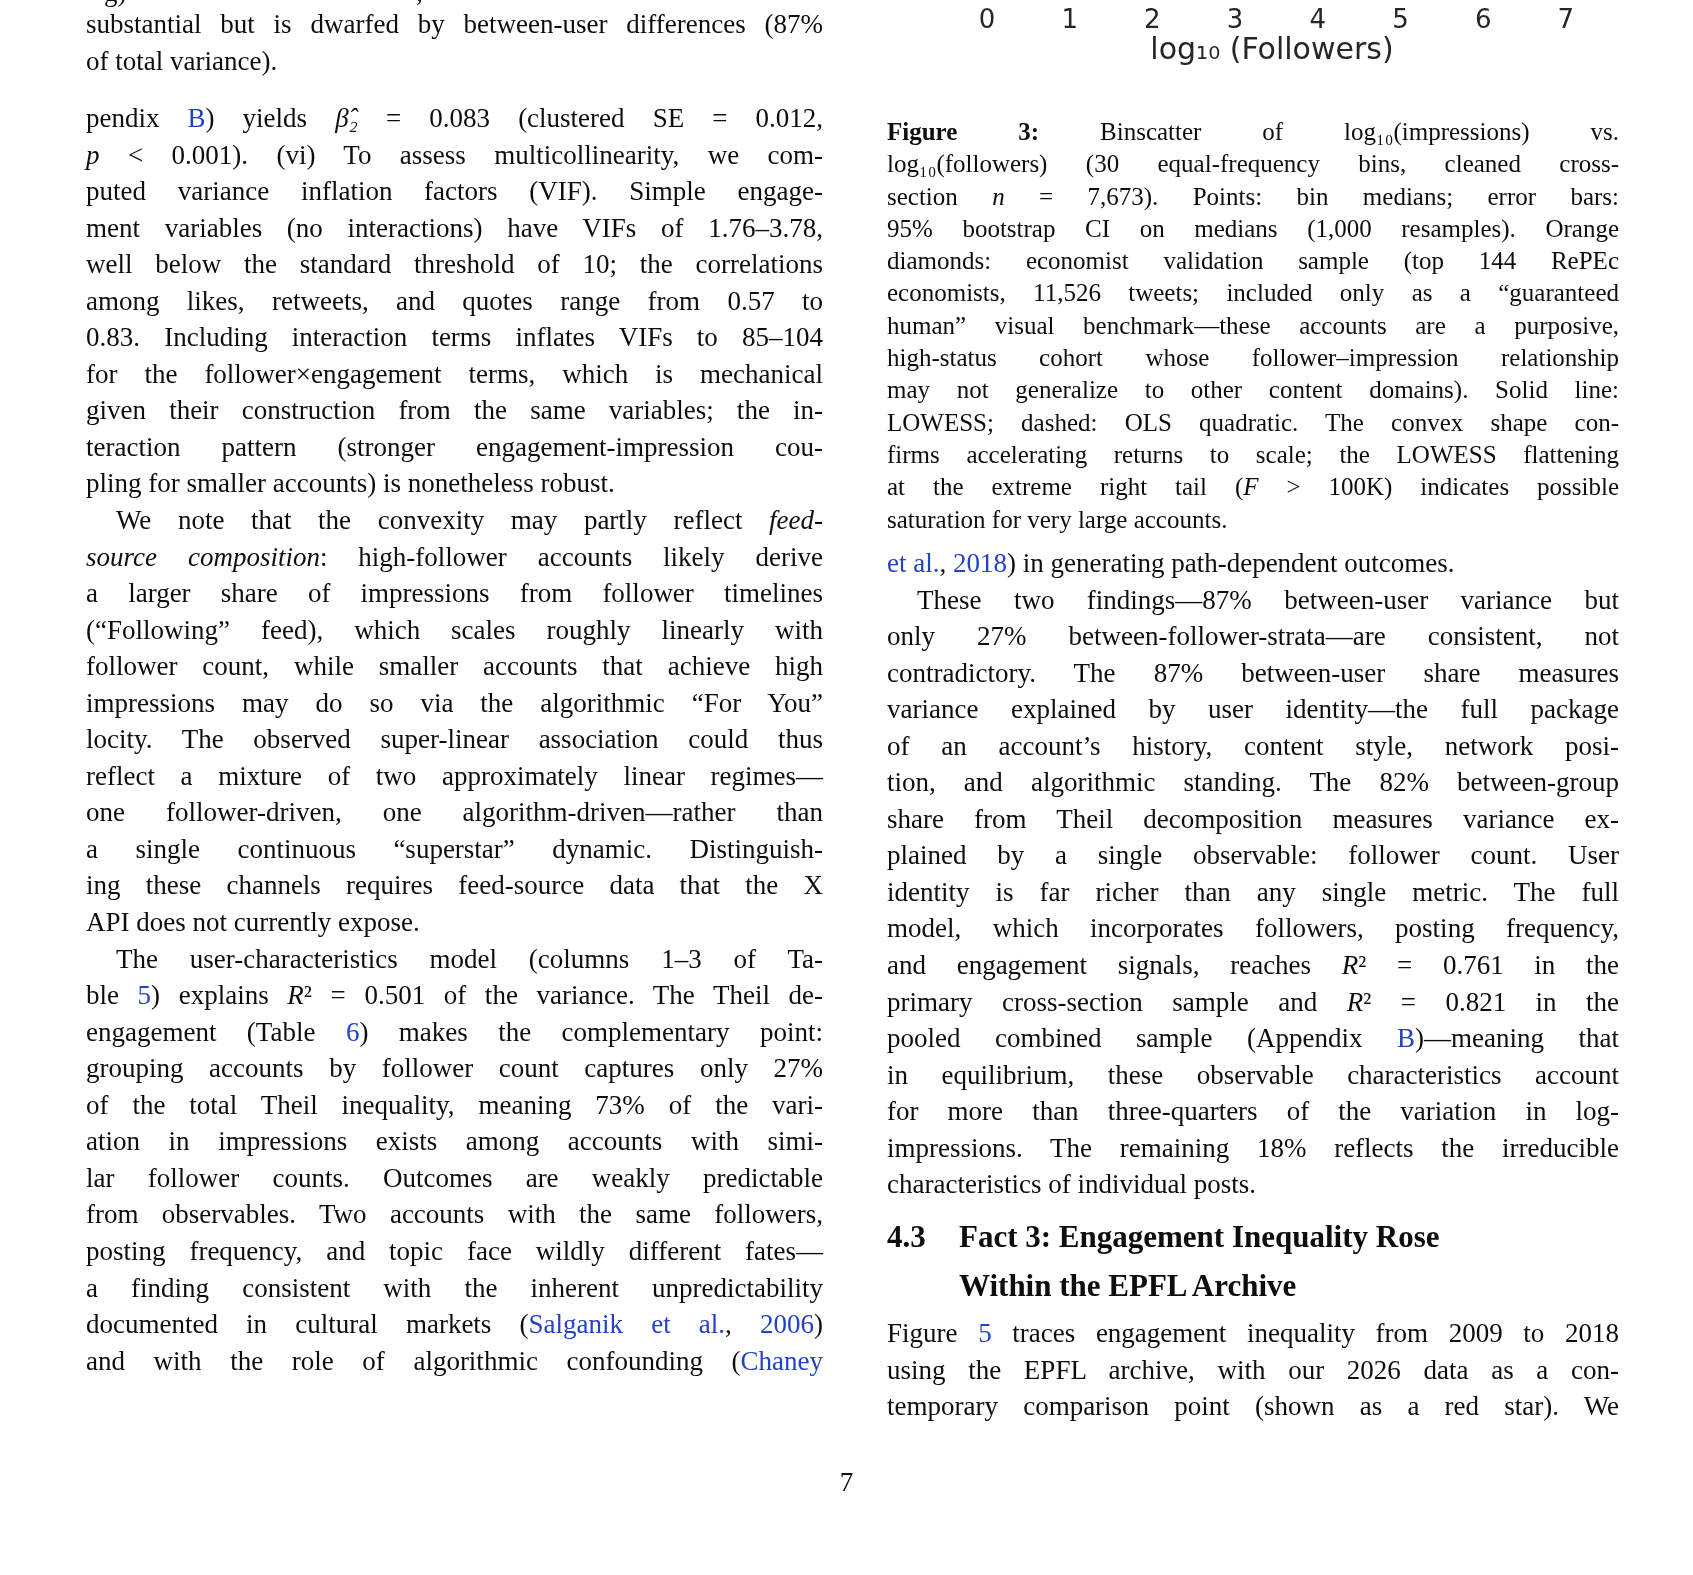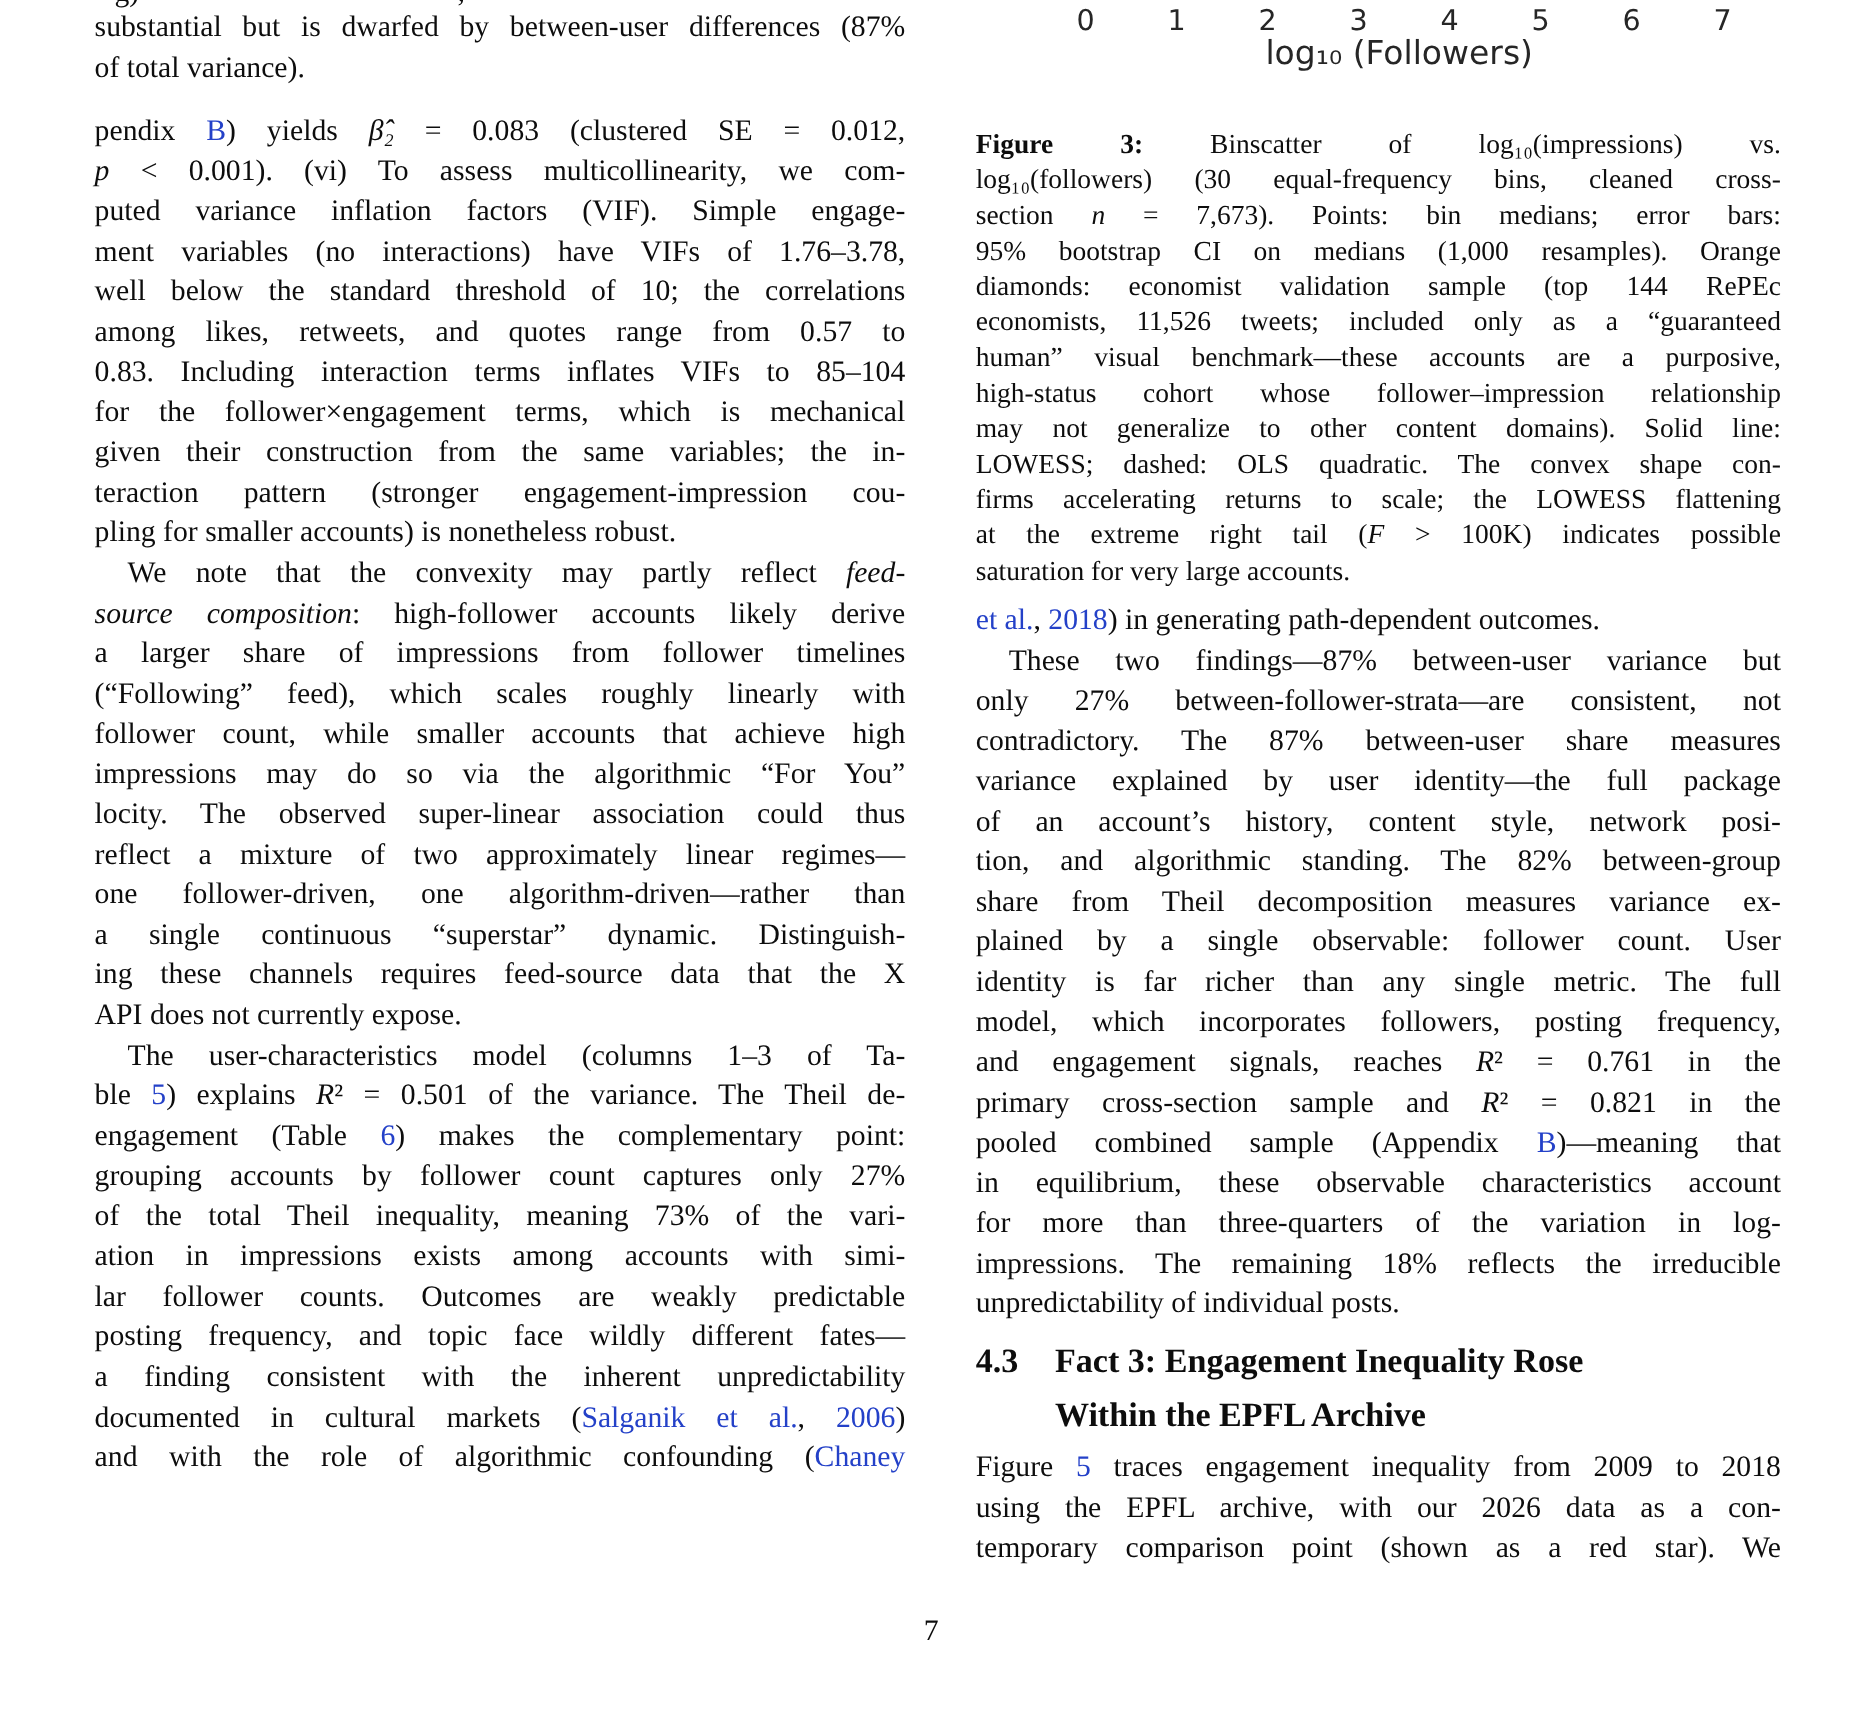--- a/index.html
+++ b/index.html
@@ -70,20 +70,21 @@
       <div class="tl"><span>a single continuous “superstar” dynamic.  Distinguish-</span></div>
       <div class="tl"><span>ing these channels requires feed-source data that the X</span></div>
       <div class="tl last"><span>API does not currently expose.</span></div>
       <div class="tl ind"><span>The user-characteristics model (columns 1–3 of Ta-</span></div>
       <div class="tl"><span>ble </span><span class="link">5</span><span>) explains </span><span class="it">R</span><span>² = 0.501 of the variance. The Theil de-</span></div>
       <div class="tl"><span>engagement (Table </span><span class="link">6</span><span>) makes the complementary point:</span></div>
       <div class="tl"><span>grouping accounts by follower count captures only 27%</span></div>
       <div class="tl"><span>of the total Theil inequality, meaning 73% of the vari-</span></div>
       <div class="tl"><span>ation in impressions exists among accounts with simi-</span></div>
       <div class="tl"><span>lar follower counts.  Outcomes are weakly predictable</span></div>
+      <div class="tl"><span>from observables. Two accounts with the same followers,</span></div>
       <div class="tl"><span>posting frequency, and topic face wildly different fates—</span></div>
       <div class="tl"><span>a finding consistent with the inherent unpredictability</span></div>
       <div class="tl"><span>documented in cultural markets (</span><span class="link">Salganik et al.</span><span>, </span><span class="link">2006</span><span>)</span></div>
       <div class="tl"><span>and with the role of algorithmic confounding (</span><span class="link">Chaney</span></div>
     </div>
 </div>
 
 <div id="axis-ticks">
     <span style="left: 0px;">0</span>
     <span style="left: 82.7px;">1</span>
@@ -123,21 +124,21 @@
       <div class="tl"><span>share from Theil decomposition measures variance ex-</span></div>
       <div class="tl"><span>plained by a single observable: follower count.  User</span></div>
       <div class="tl"><span>identity is far richer than any single metric.  The full</span></div>
       <div class="tl"><span>model, which incorporates followers, posting frequency,</span></div>
       <div class="tl"><span>and engagement signals, reaches </span><span class="it">R</span><span>² = 0.761 in the</span></div>
       <div class="tl"><span>primary cross-section sample and </span><span class="it">R</span><span>² = 0.821 in the</span></div>
       <div class="tl"><span>pooled combined sample (Appendix </span><span class="link">B</span><span>)—meaning that</span></div>
       <div class="tl"><span>in equilibrium, these observable characteristics account</span></div>
       <div class="tl"><span>for more than three-quarters of the variation in log-</span></div>
       <div class="tl"><span>impressions. The remaining 18% reflects the irreducible</span></div>
-      <div class="tl last"><span>unpredictability of individual posts.</span></div>
+      <div class="tl last"><span>characteristics of individual posts.</span></div>
     </div>
   <div id="section-heading">
     <span class="num">4.3</span>
     <div>Fact 3: Engagement Inequality Rose</div>
     <div>Within the EPFL Archive</div>
   </div>
   <div class="tblock body-text" style="top:1315px">
       <div class="tl"><span>Figure </span><span class="link">5</span><span> traces engagement inequality from 2009 to 2018</span></div>
       <div class="tl"><span>using the EPFL archive, with our 2026 data as a con-</span></div>
       <div class="tl"><span>temporary comparison point (shown as a red star). We</span></div>

